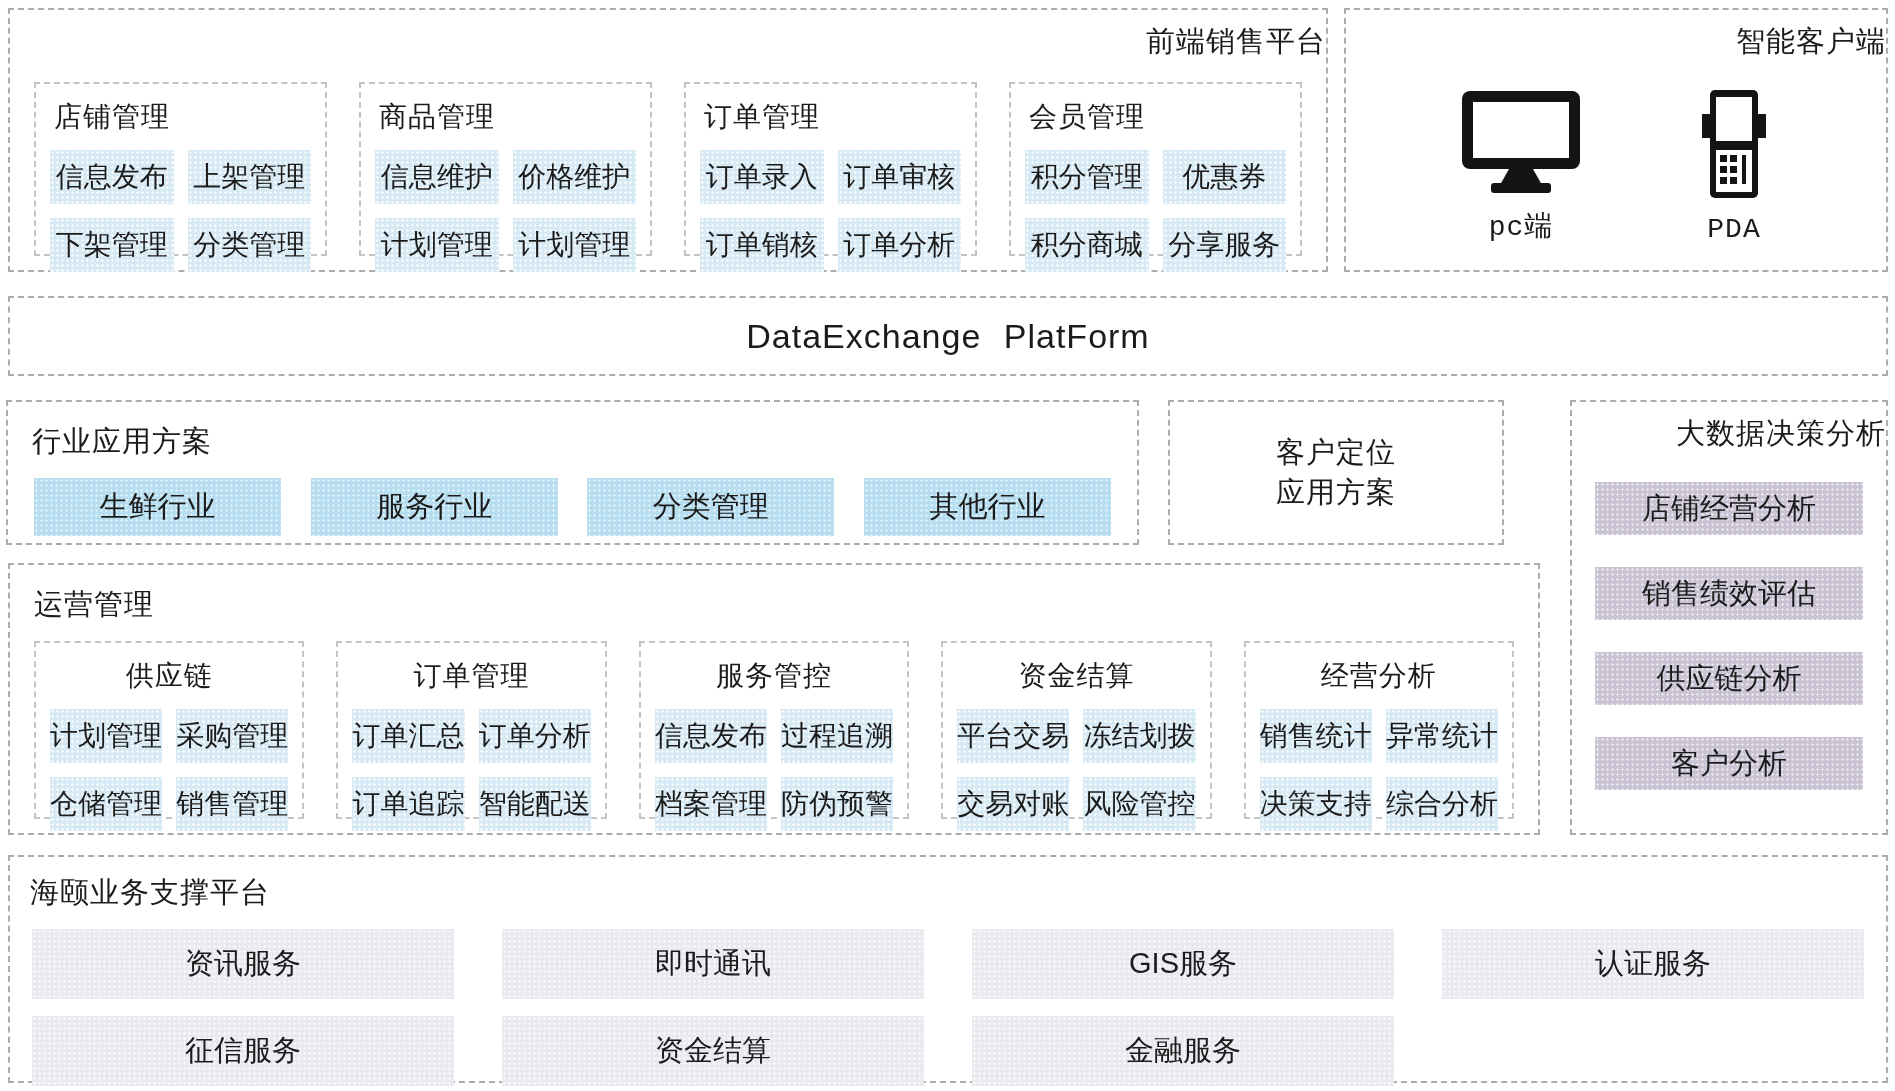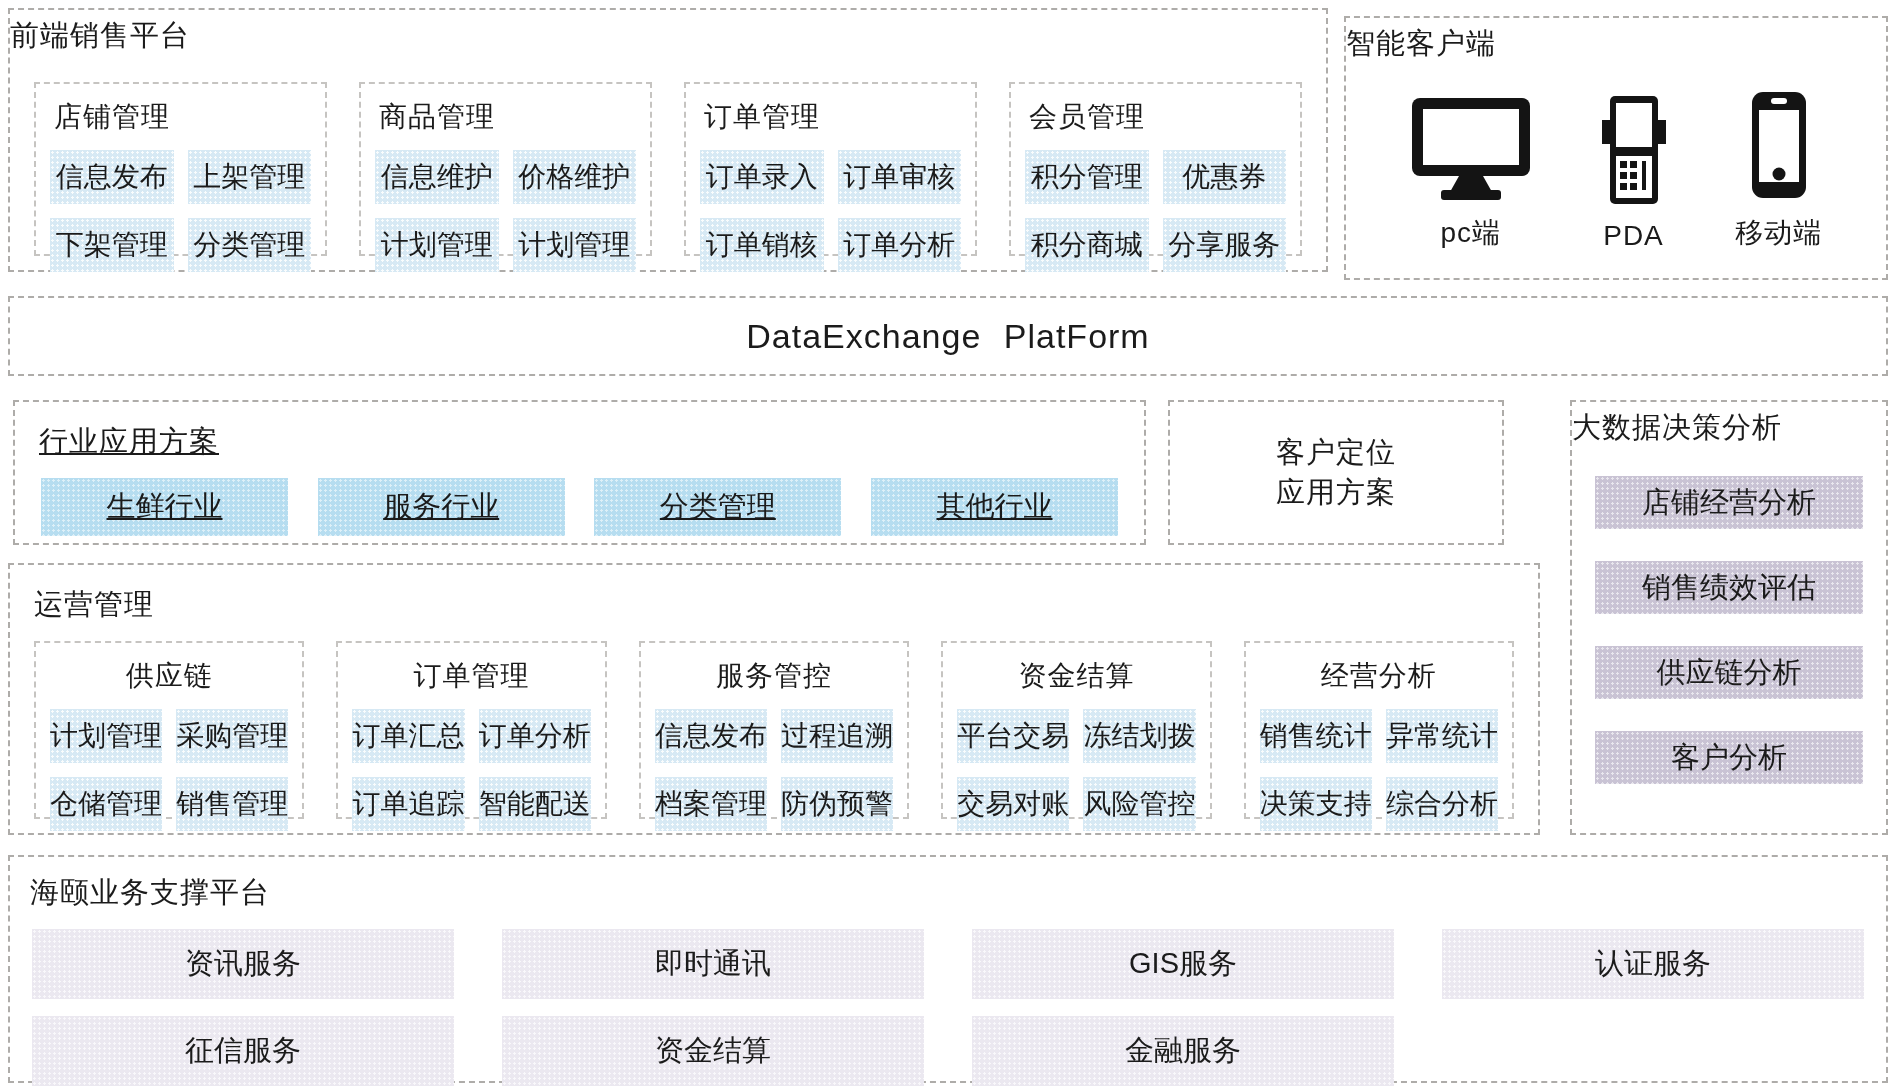--- a/index.html
+++ b/index.html
@@ -10,23 +10,23 @@
     color:#1b1b1b;
     overflow:hidden;
   }
   .panel{
     position:absolute;
     border:2px dashed #aeaca9;
     box-sizing:border-box;
     background:#fff;
   }
   .panel-title-center{
-    text-align:left;
-    font-size:29px;
-    margin-top:6px;
+    text-align:right;
+    font-size:29px;
+    margin-top:12px;
     letter-spacing:1px;
   }
   .panel-title-left{
     font-size:29px;
     margin:20px 0 0 24px;
     letter-spacing:1px;
   }
   .groups-row{
     position:absolute;left:24px;right:24px;top:72px;bottom:14px;
     display:flex;gap:32px;
@@ -168,21 +168,21 @@
         <div class="chip">积分管理</div>
         <div class="chip">优惠券</div>
         <div class="chip">积分商城</div>
         <div class="chip">分享服务</div>
       </div>
     </div>
 
   </div>
 </div>
 
-<div class="panel" style="left:1344px;top:16px;width:544px;height:264px;">
+<div class="panel" style="left:1344px;top:8px;width:544px;height:264px;font-family:Liberation Mono, monospace;">
   <div class="panel-title-center">智能客户端</div>
   <div class="devices">
 
     <div class="device">
       <span>
         <svg width="122" height="104" viewBox="0 0 122 104">
           <rect x="2" y="2" width="118" height="78" rx="8" fill="#141414"></rect>
           <rect x="13" y="13" width="96" height="56" fill="#ffffff"></rect>
           <polygon points="49,80 73,80 82,96 40,96" fill="#141414"></polygon>
           <rect x="31" y="94" width="60" height="10" rx="3" fill="#141414"></rect>
@@ -204,40 +204,29 @@
           <rect x="24" y="78" width="7" height="7" fill="#141414"></rect>
           <rect x="34" y="78" width="7" height="7" fill="#141414"></rect>
           <rect x="24" y="89" width="7" height="7" fill="#141414"></rect>
           <rect x="34" y="89" width="7" height="7" fill="#141414"></rect>
           <rect x="46" y="67" width="4" height="29" fill="#141414"></rect>
         </svg>
       </span>
       <div class="device-label">PDA</div>
     </div>
 
-    <div class="device">
-      <span>
-        <svg width="60" height="110" viewBox="0 0 60 110">
-          <rect x="3" y="2" width="54" height="106" rx="11" fill="#141414"></rect>
-          <rect x="22" y="8" width="16" height="6" rx="3" fill="#ffffff"></rect>
-          <rect x="10" y="20" width="40" height="72" fill="#ffffff"></rect>
-          <circle cx="30" cy="84" r="6.5" fill="#141414"></circle>
-        </svg>
-      </span>
-      <div class="device-label">移动端</div>
-    </div>
 
   </div>
 </div>
 
 <div class="panel" style="left:8px;top:296px;width:1880px;height:80px;">
   <div class="exchange-text">DataExchange PlatForm</div>
 </div>
 
-<div class="panel" style="left:13px;top:400px;width:1133px;height:145px;text-decoration:underline;">
+<div class="panel" style="left:6px;top:400px;width:1133px;height:145px;">
   <div class="panel-title-left">行业应用方案</div>
   <div class="industry-row">
     <div class="solid-chip">生鲜行业</div>
     <div class="solid-chip">服务行业</div>
     <div class="solid-chip">分类管理</div>
     <div class="solid-chip">其他行业</div>
   </div>
 </div>
 
 <div class="panel" style="left:1168px;top:400px;width:336px;height:145px;">

